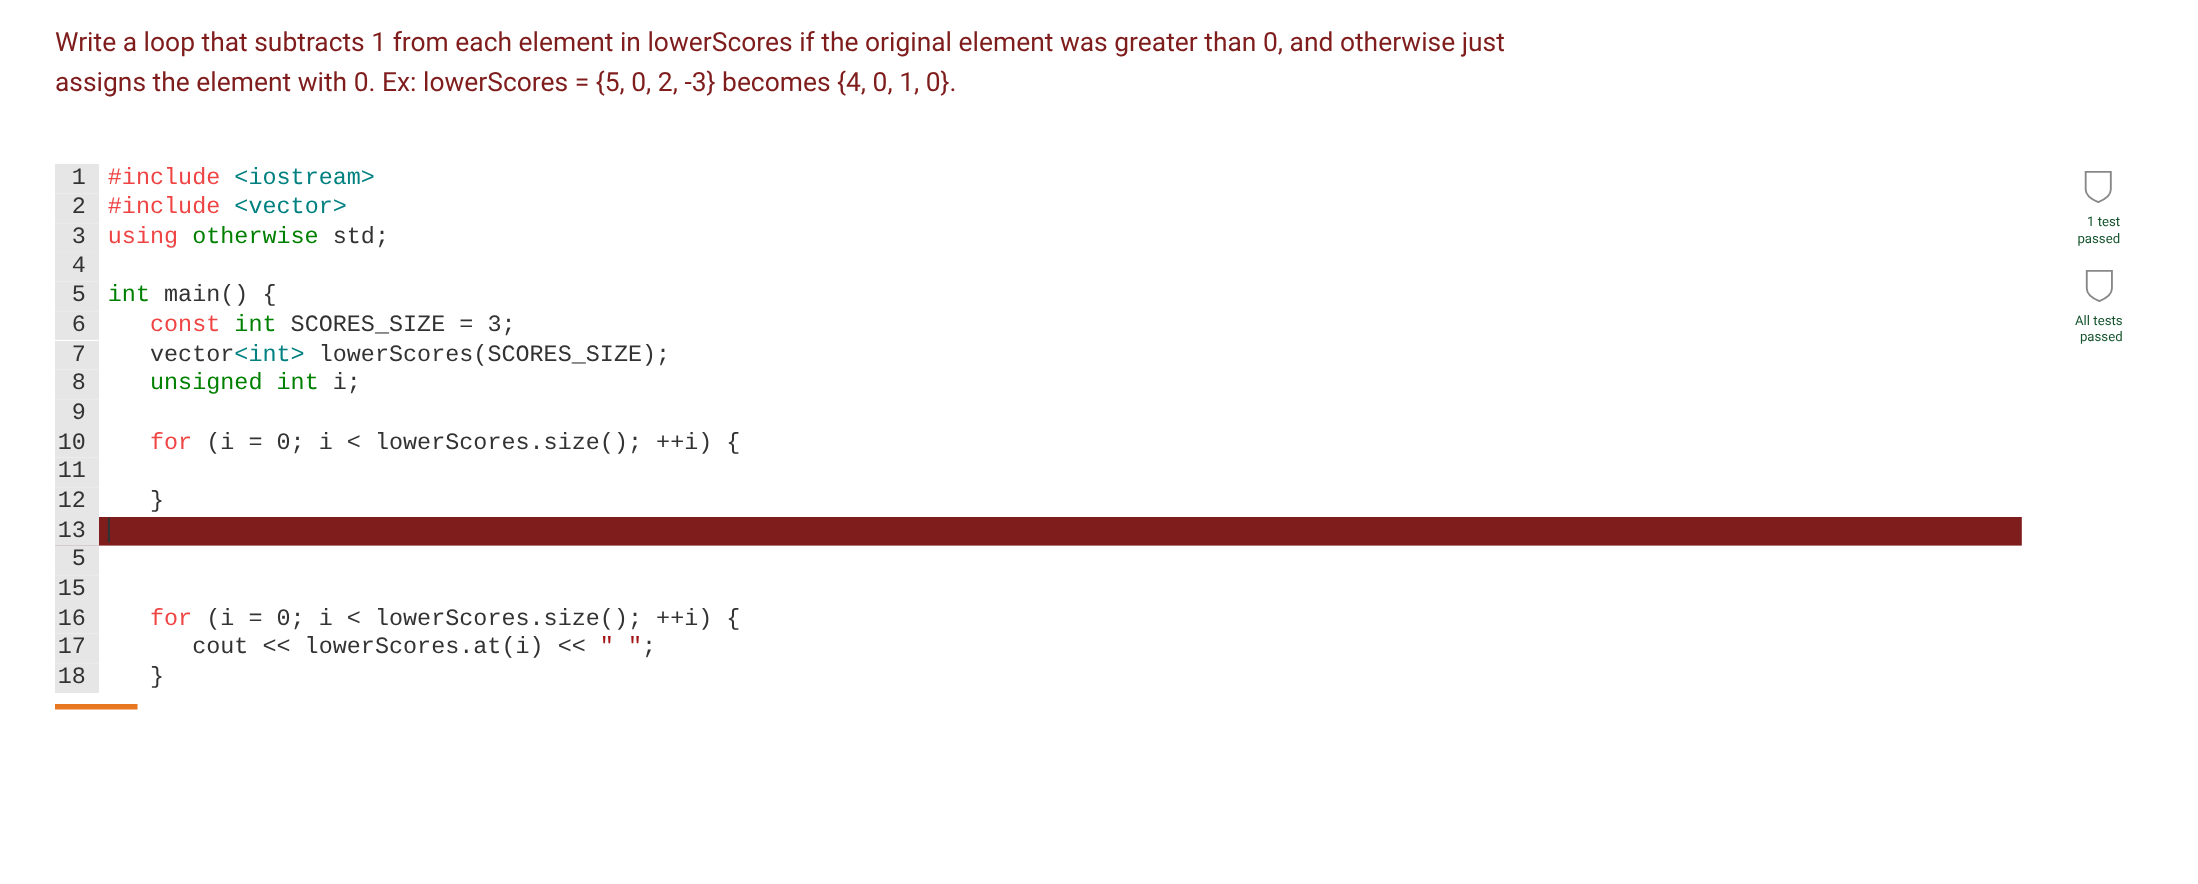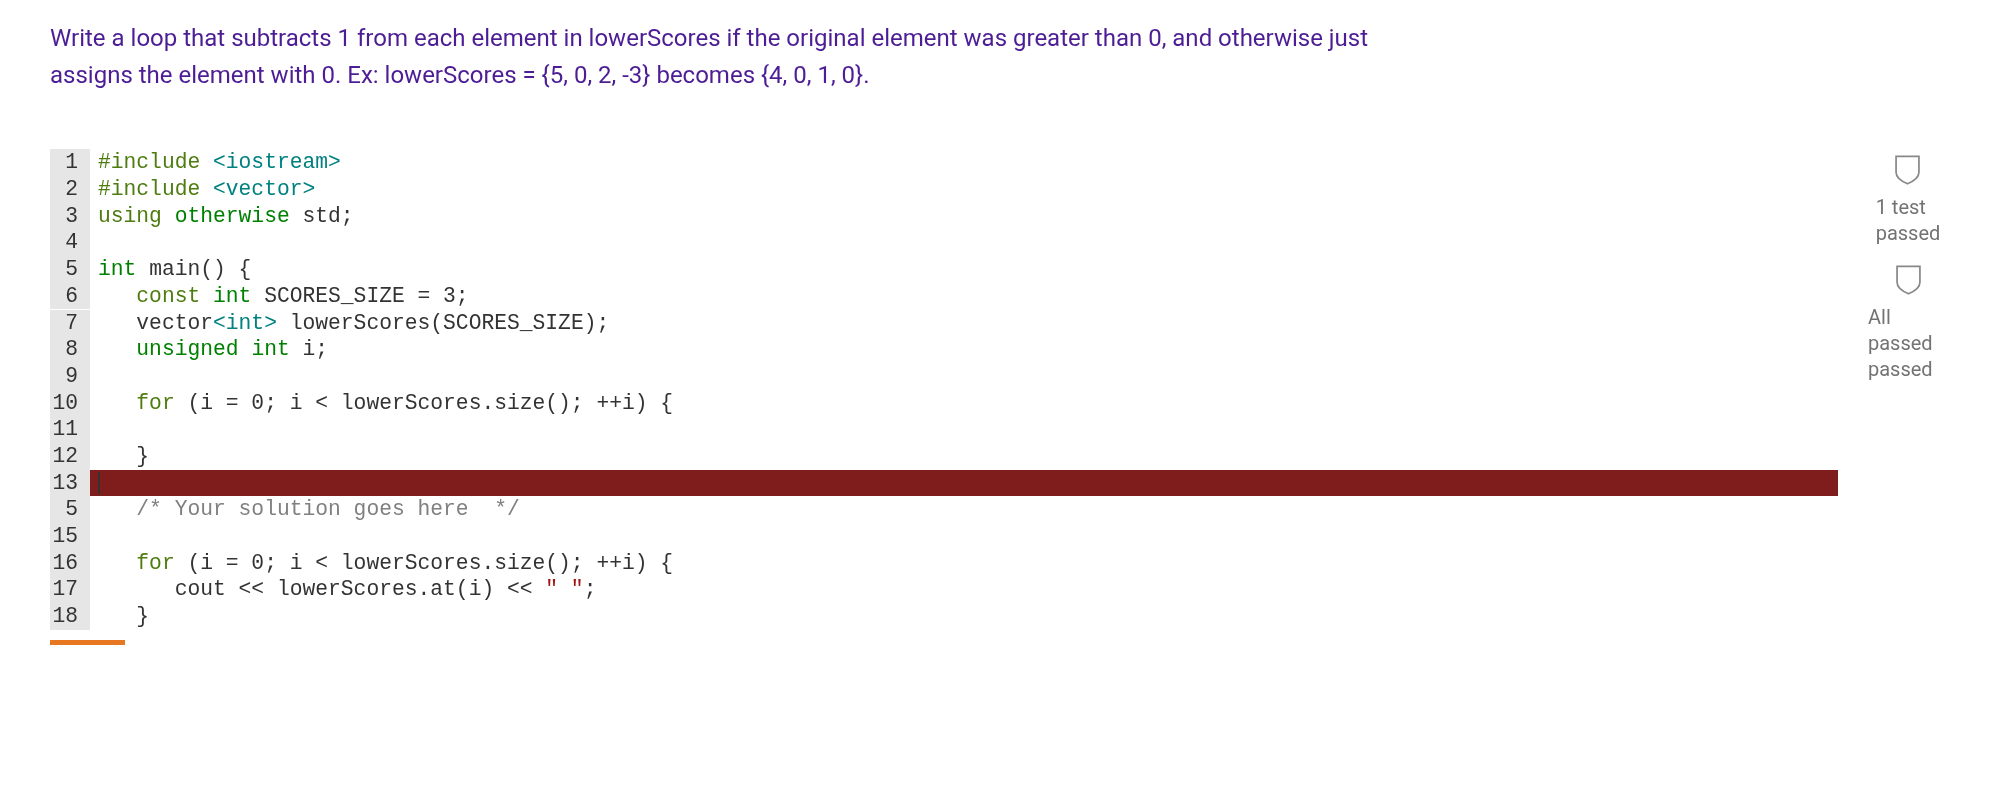--- a/index.html
+++ b/index.html
@@ -14,21 +14,21 @@
       width: 1998px;
       height: 804px;
       color: #333;
     }
     .container {
       padding: 20px 50px;
     }
     .prompt {
       font-size: 24px;
       line-height: 1.55;
-      color: #4c1d95;
+      color: #7f1d1d;
       margin-bottom: 55px;
       font-weight: 400;
     }
     .main-area {
       display: flex;
       gap: 30px;
     }
     .code-panel {
       flex: 1;
       background: #fff;
@@ -53,21 +53,21 @@
       color: #333;
       background: #e6e6e6;
       flex-shrink: 0;
       user-select: none;
     }
     .code-content {
       padding-left: 8px;
       white-space: pre;
       color: #333;
     }
-    .kw-blue { color: #4d7c0f; }
+    .kw-blue { color: #ef4444; }
     .kw-teal { color: #008080; }
     .kw-green { color: #008000; }
     .comment { color: #808080; }
     .string { color: #a31515; }
     .cursor {
       display: inline-block;
       width: 2px;
       height: 22px;
       background: #333;
       vertical-align: middle;
@@ -86,23 +86,23 @@
       display: flex;
       flex-direction: column;
       align-items: center;
       gap: 4px;
     }
     .shield-icon svg {
       width: 29px;
       height: 32px;
     }
     .status-label {
-      font-size: 20px;
-      color: #737373;
-      text-align: left;
+      font-size: 12px;
+      color: #14532d;
+      text-align: right;
       line-height: 1.3;
     }
     .orange-bar {
       height: 5px;
       width: 75px;
       background: #e87722;
       margin-top: 10px;
       margin-left: 0px;
     }
   </style>
@@ -164,21 +164,21 @@
           <div class="code-line">
             <span class="line-number">12</span>
             <span class="code-content"><span>   }</span></span>
           </div>
           <div class="code-line highlighted">
             <span class="line-number">13</span>
             <span class="code-content"><span class="cursor"></span></span>
           </div>
           <div class="code-line">
             <span class="line-number">5</span>
-            <span class="code-content"><span>   </span><span class="comment">/* Your solution goes here  */</span></span>
+            <span class="code-content"><span>   </span></span>
           </div>
           <div class="code-line">
             <span class="line-number">15</span>
             <span class="code-content"></span>
           </div>
           <div class="code-line">
             <span class="line-number">16</span>
             <span class="code-content"><span>   </span><span class="kw-blue">for</span><span> (i = 0; i &lt; lowerScores.size(); ++i) {</span></span>
           </div>
           <div class="code-line">
@@ -206,19 +206,19 @@
         </div>
       </div>
 
       <div class="status-item">
         <span class="shield-icon">
           <svg viewBox="0 0 24 28" fill="none" stroke="#888" stroke-width="1.5">
             <path d="M2 2 L22 2 L22 16 Q22 22 12 26 Q2 22 2 16 Z"></path>
           </svg>
         </span>
         <div class="status-label">
-          <span>All passed</span><br>
+          <span>All tests</span><br>
           <span>passed</span>
         </div>
       </div>
     </div>
   </div>
 </div>
 
 </body></html>

